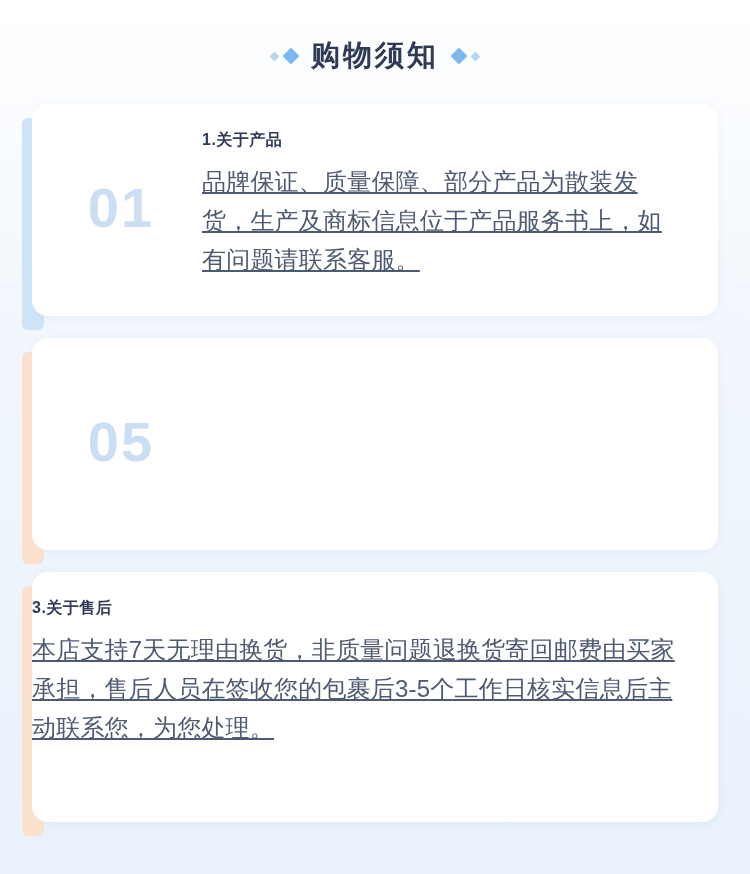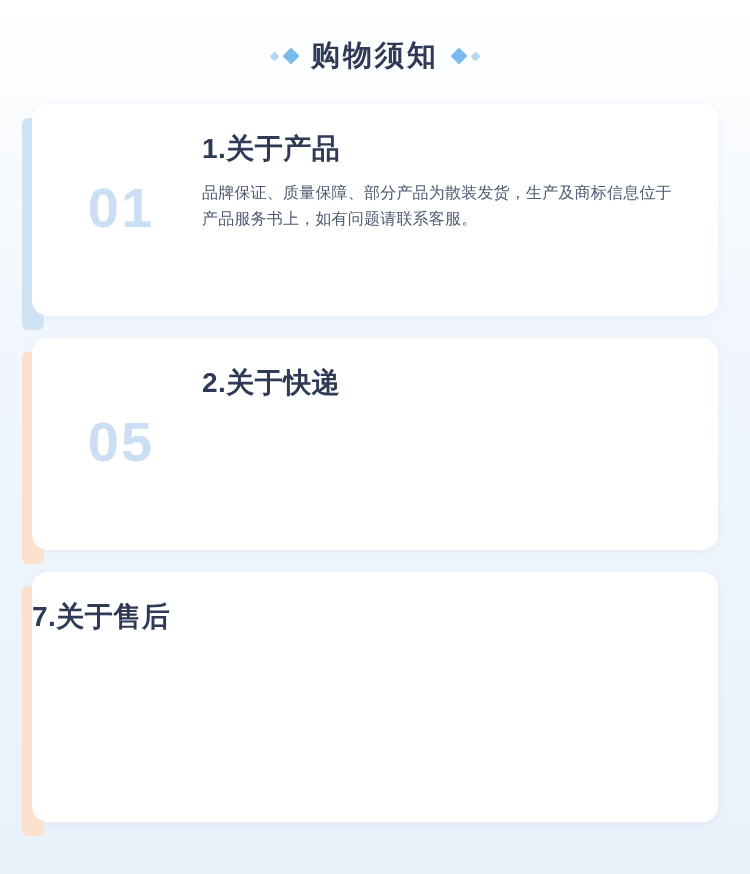--- a/index.html
+++ b/index.html
@@ -101,31 +101,32 @@
     color: #ccdef3;
     letter-spacing: 2px;
     line-height: 1;
     margin-left: 8px;
   }
   .content {
     flex: 1 1 auto;
     padding-right: 4px;
   }
   .sub {
-    font-size: 28px;
+    font-size: 16px;
     color: #2f3a56;
     font-weight: bold;
     margin-bottom: 12px;
     letter-spacing: 0.5px;
   }
   .body {
-    font-size: 16px;
+    font-size: 24px;
     line-height: 1.62;
     color: #4e5a72;
     letter-spacing: 0.2px;
+    text-decoration: underline;
   }
 
   
   .tab-blue   { background: #cfe3f7; }
   .tab-peach  { background: #fae0cd; }
   .tab-peach2 { background: #fae0cd; }
 
   .card-1 .inner { min-height: 212px; }
   .card-2 .inner { min-height: 212px; }
   .card-3 .inner { min-height: 250px; }
@@ -166,28 +167,28 @@
       </div>
     </div>
 
     <div class="card card-2">
       <span class="tab tab-peach"></span>
       <div class="inner">
         <div class="numwrap">
           <span class="num">05</span>
         </div>
         <div class="content">
-          <div class="sub">2.关于快递</div>
         </div>
       </div>
     </div>
 
     <div class="card card-3">
       <span class="tab tab-peach2"></span>
       <div class="inner">
         <div class="content">
-          <div class="sub">7.关于售后</div>
+          <div class="sub">3.关于售后</div>
+          <div class="body">本店支持7天无理由换货，非质量问题退换货寄回邮费由买家承担，售后人员在签收您的包裹后3-5个工作日核实信息后主动联系您，为您处理。</div>
         </div>
       </div>
     </div>
 
   </div>
 </div>
 
 </body></html>

